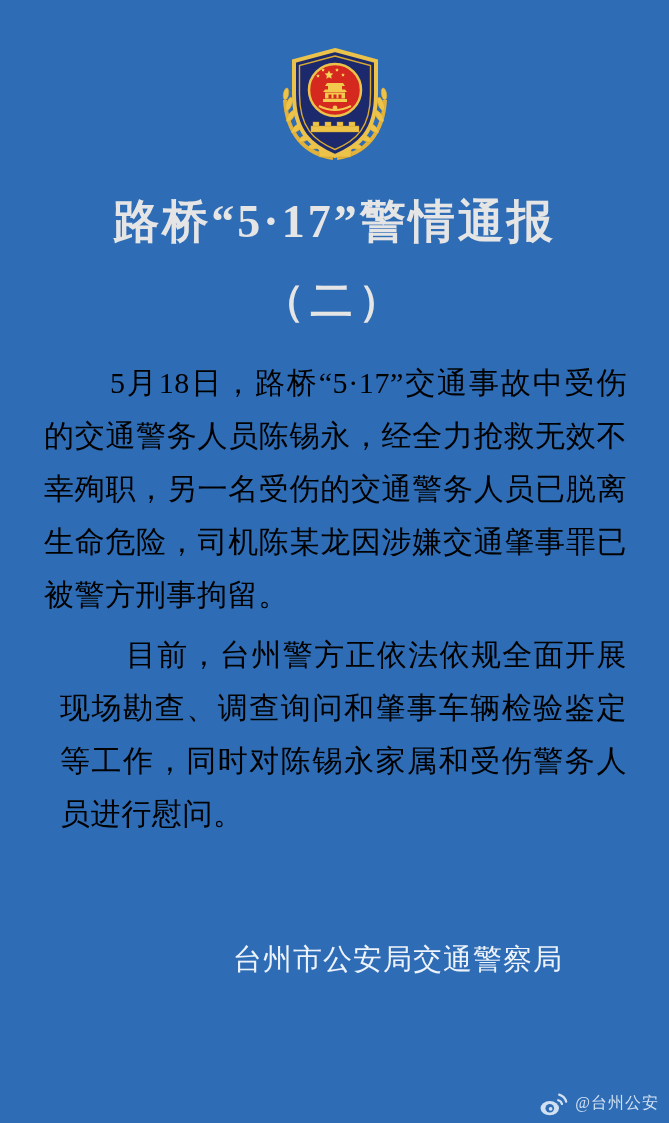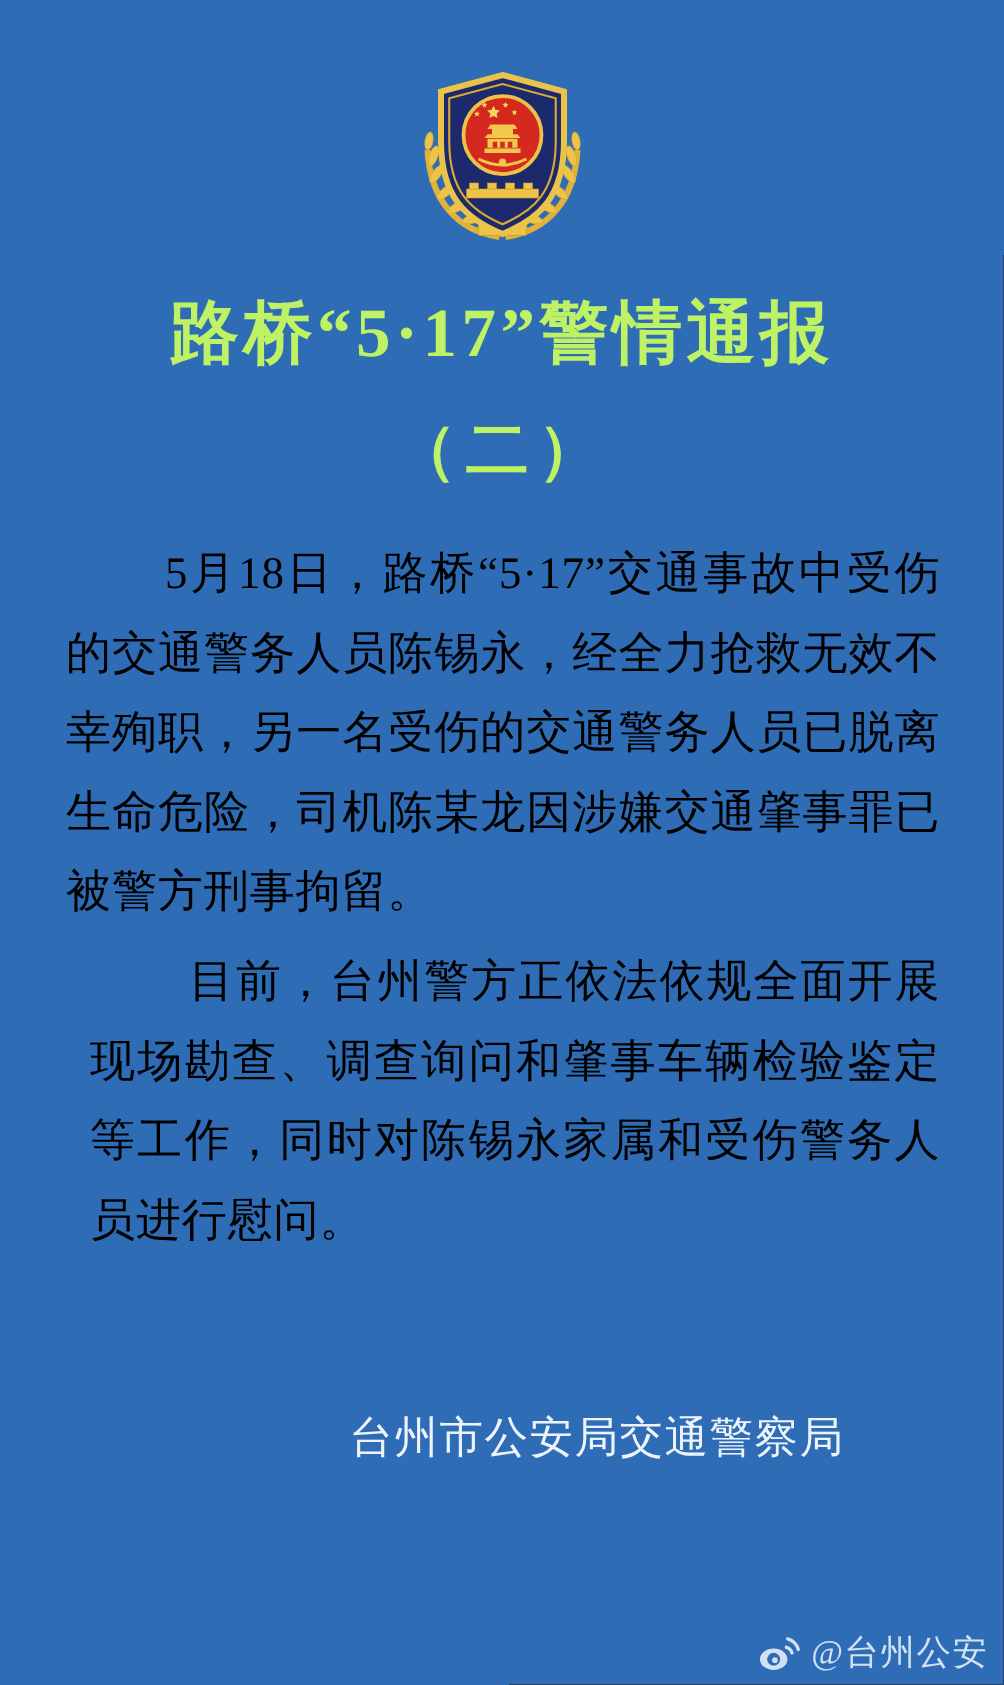--- a/index.html
+++ b/index.html
@@ -14,21 +14,21 @@
   .emblem{
     position:absolute;
     top:42px;left:50%;
     transform:translateX(-50%);
     width:120px;height:120px;
   }
   .title-block{
     position:absolute;
     top:182px;left:0;right:0;
     text-align:center;
-    color:#bef264;
+    color:#e5e5e5;
   }
   .title-line1{
     font-size:46px;
     font-weight:bold;
     letter-spacing:3px;
     line-height:80px;
   }
   .title-line2{
     font-size:42px;
     font-weight:bold;
@@ -69,21 +69,21 @@
     line-height:55px;
     letter-spacing:1px;
   }
   .watermark{
     position:absolute;
     right:10px;bottom:6px;
     display:flex;
     align-items:center;
     gap:6px;
     color:rgba(232,241,250,0.88);
-    font-size:23px;
+    font-size:16px;
     letter-spacing:1px;
   }
   .watermark svg{display:block;}
 </style>
 </head>
 <body>
 
 <div class="poster">
 
   <div class="emblem">

